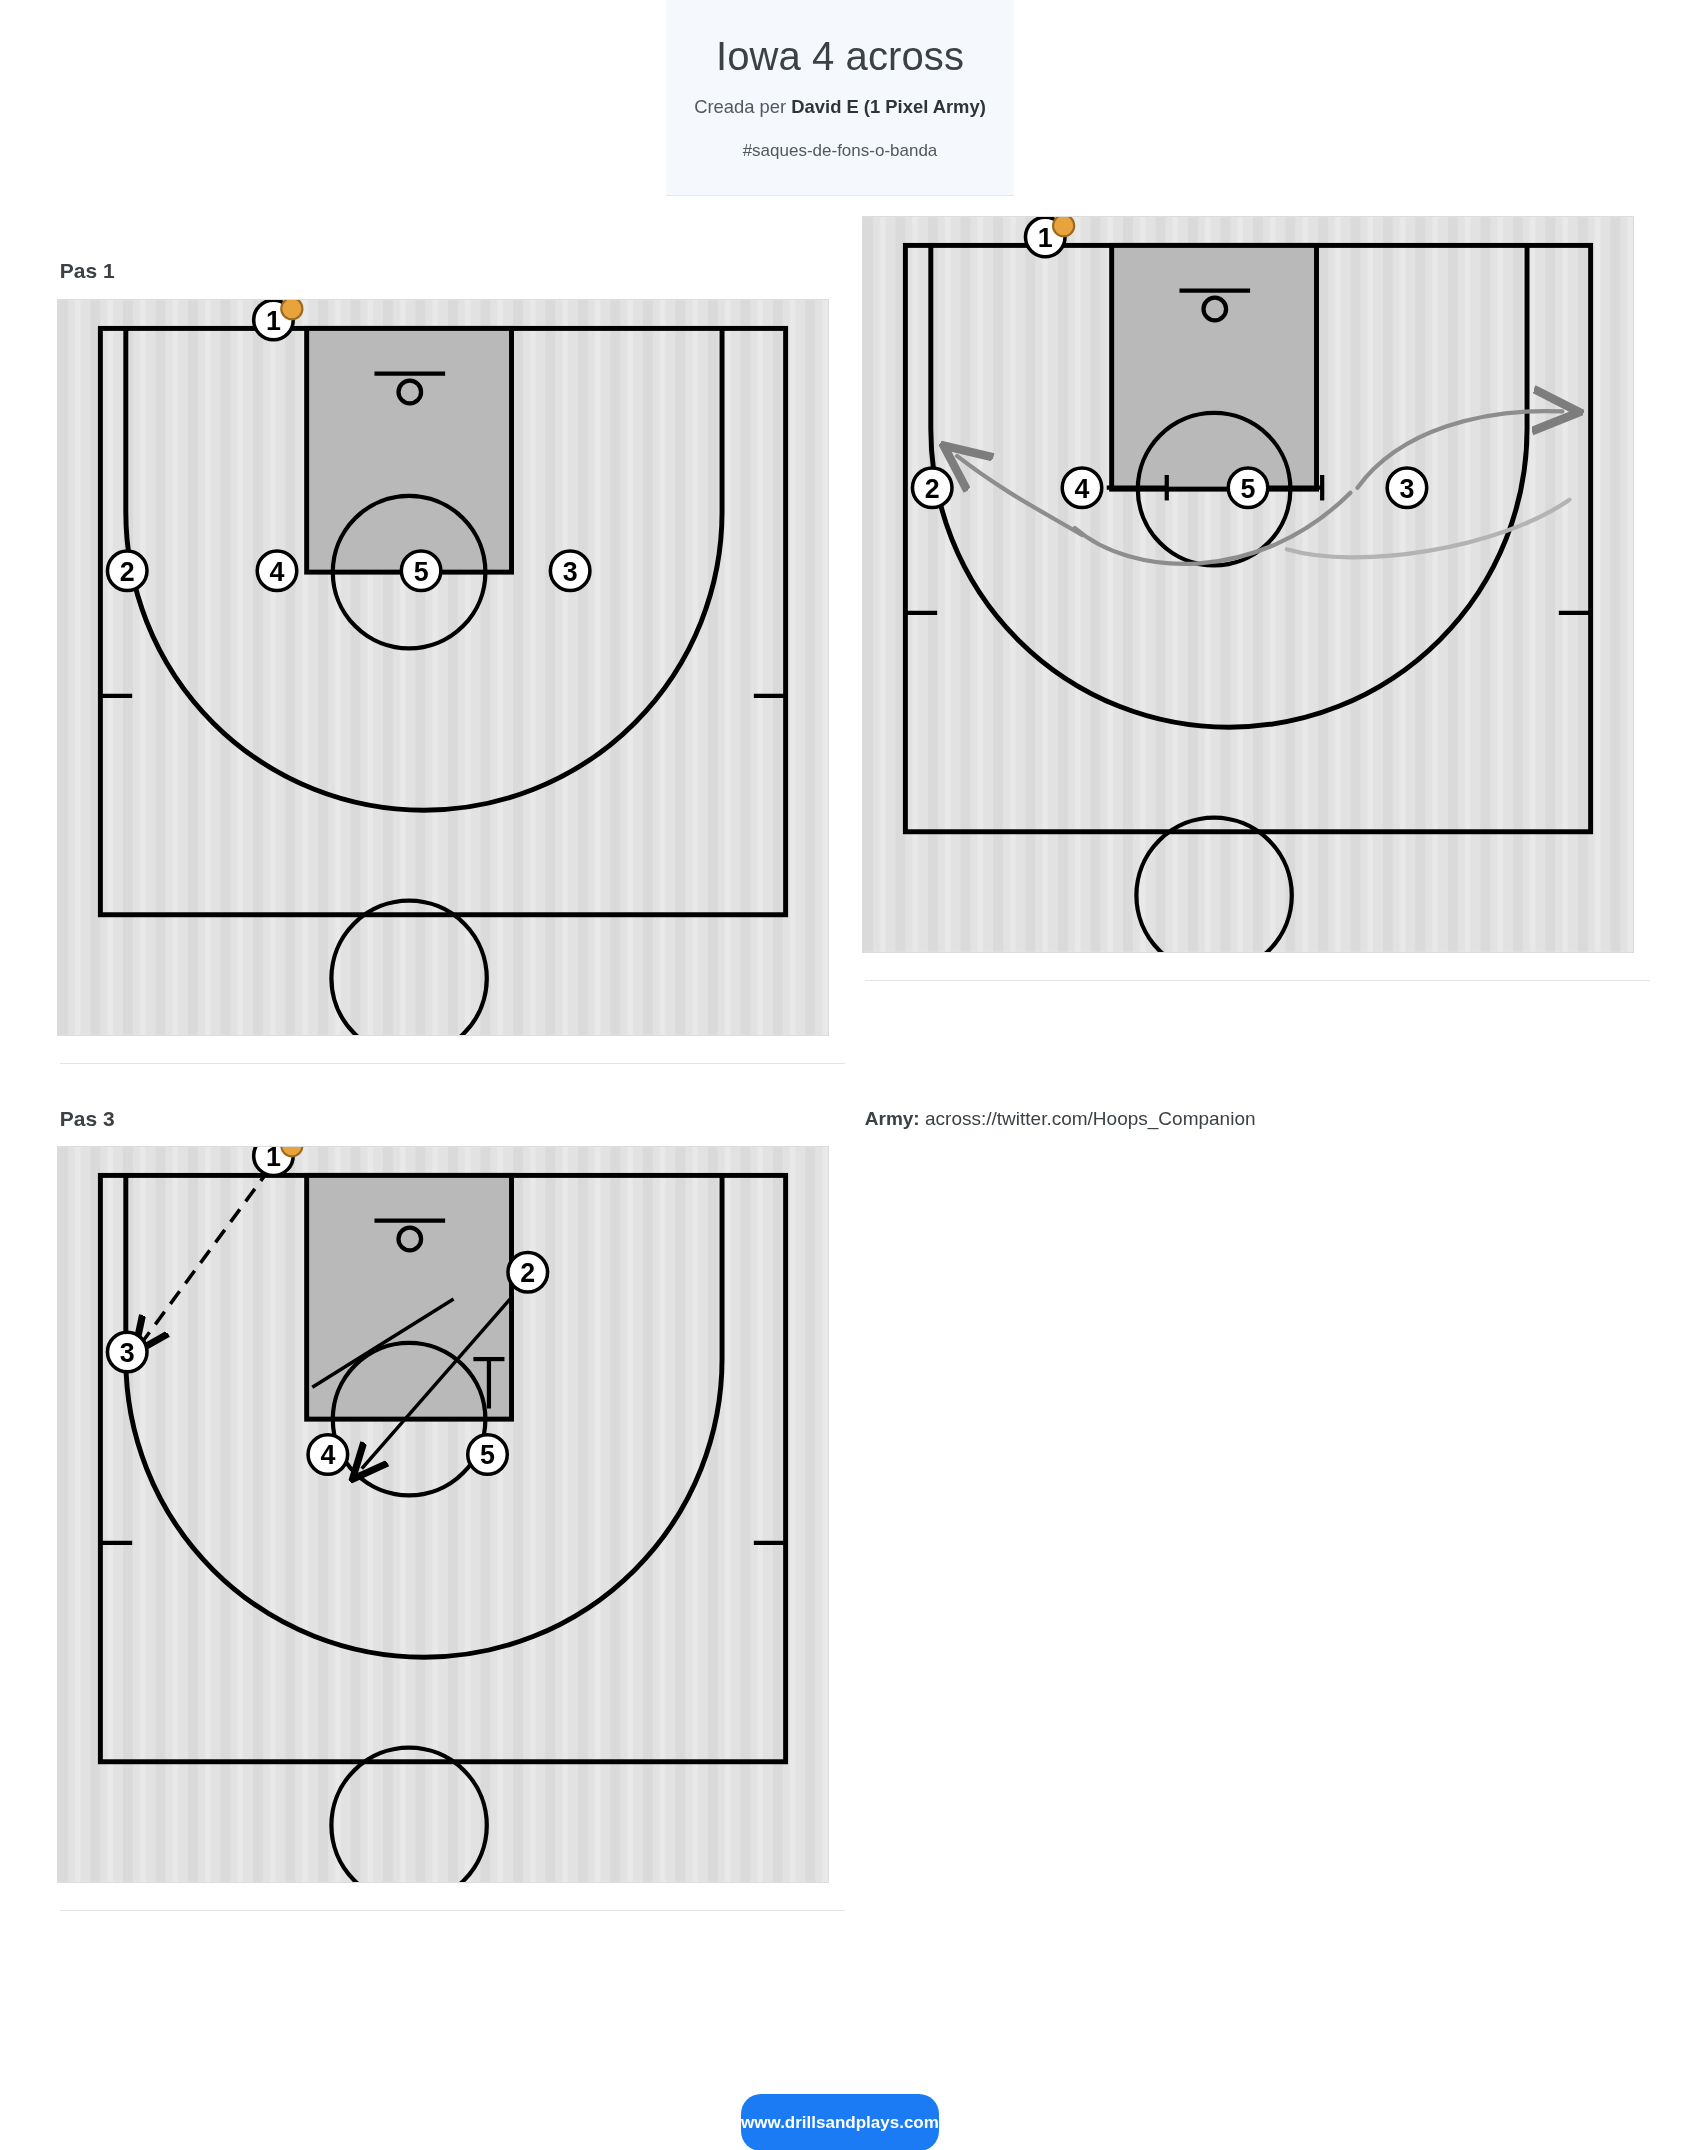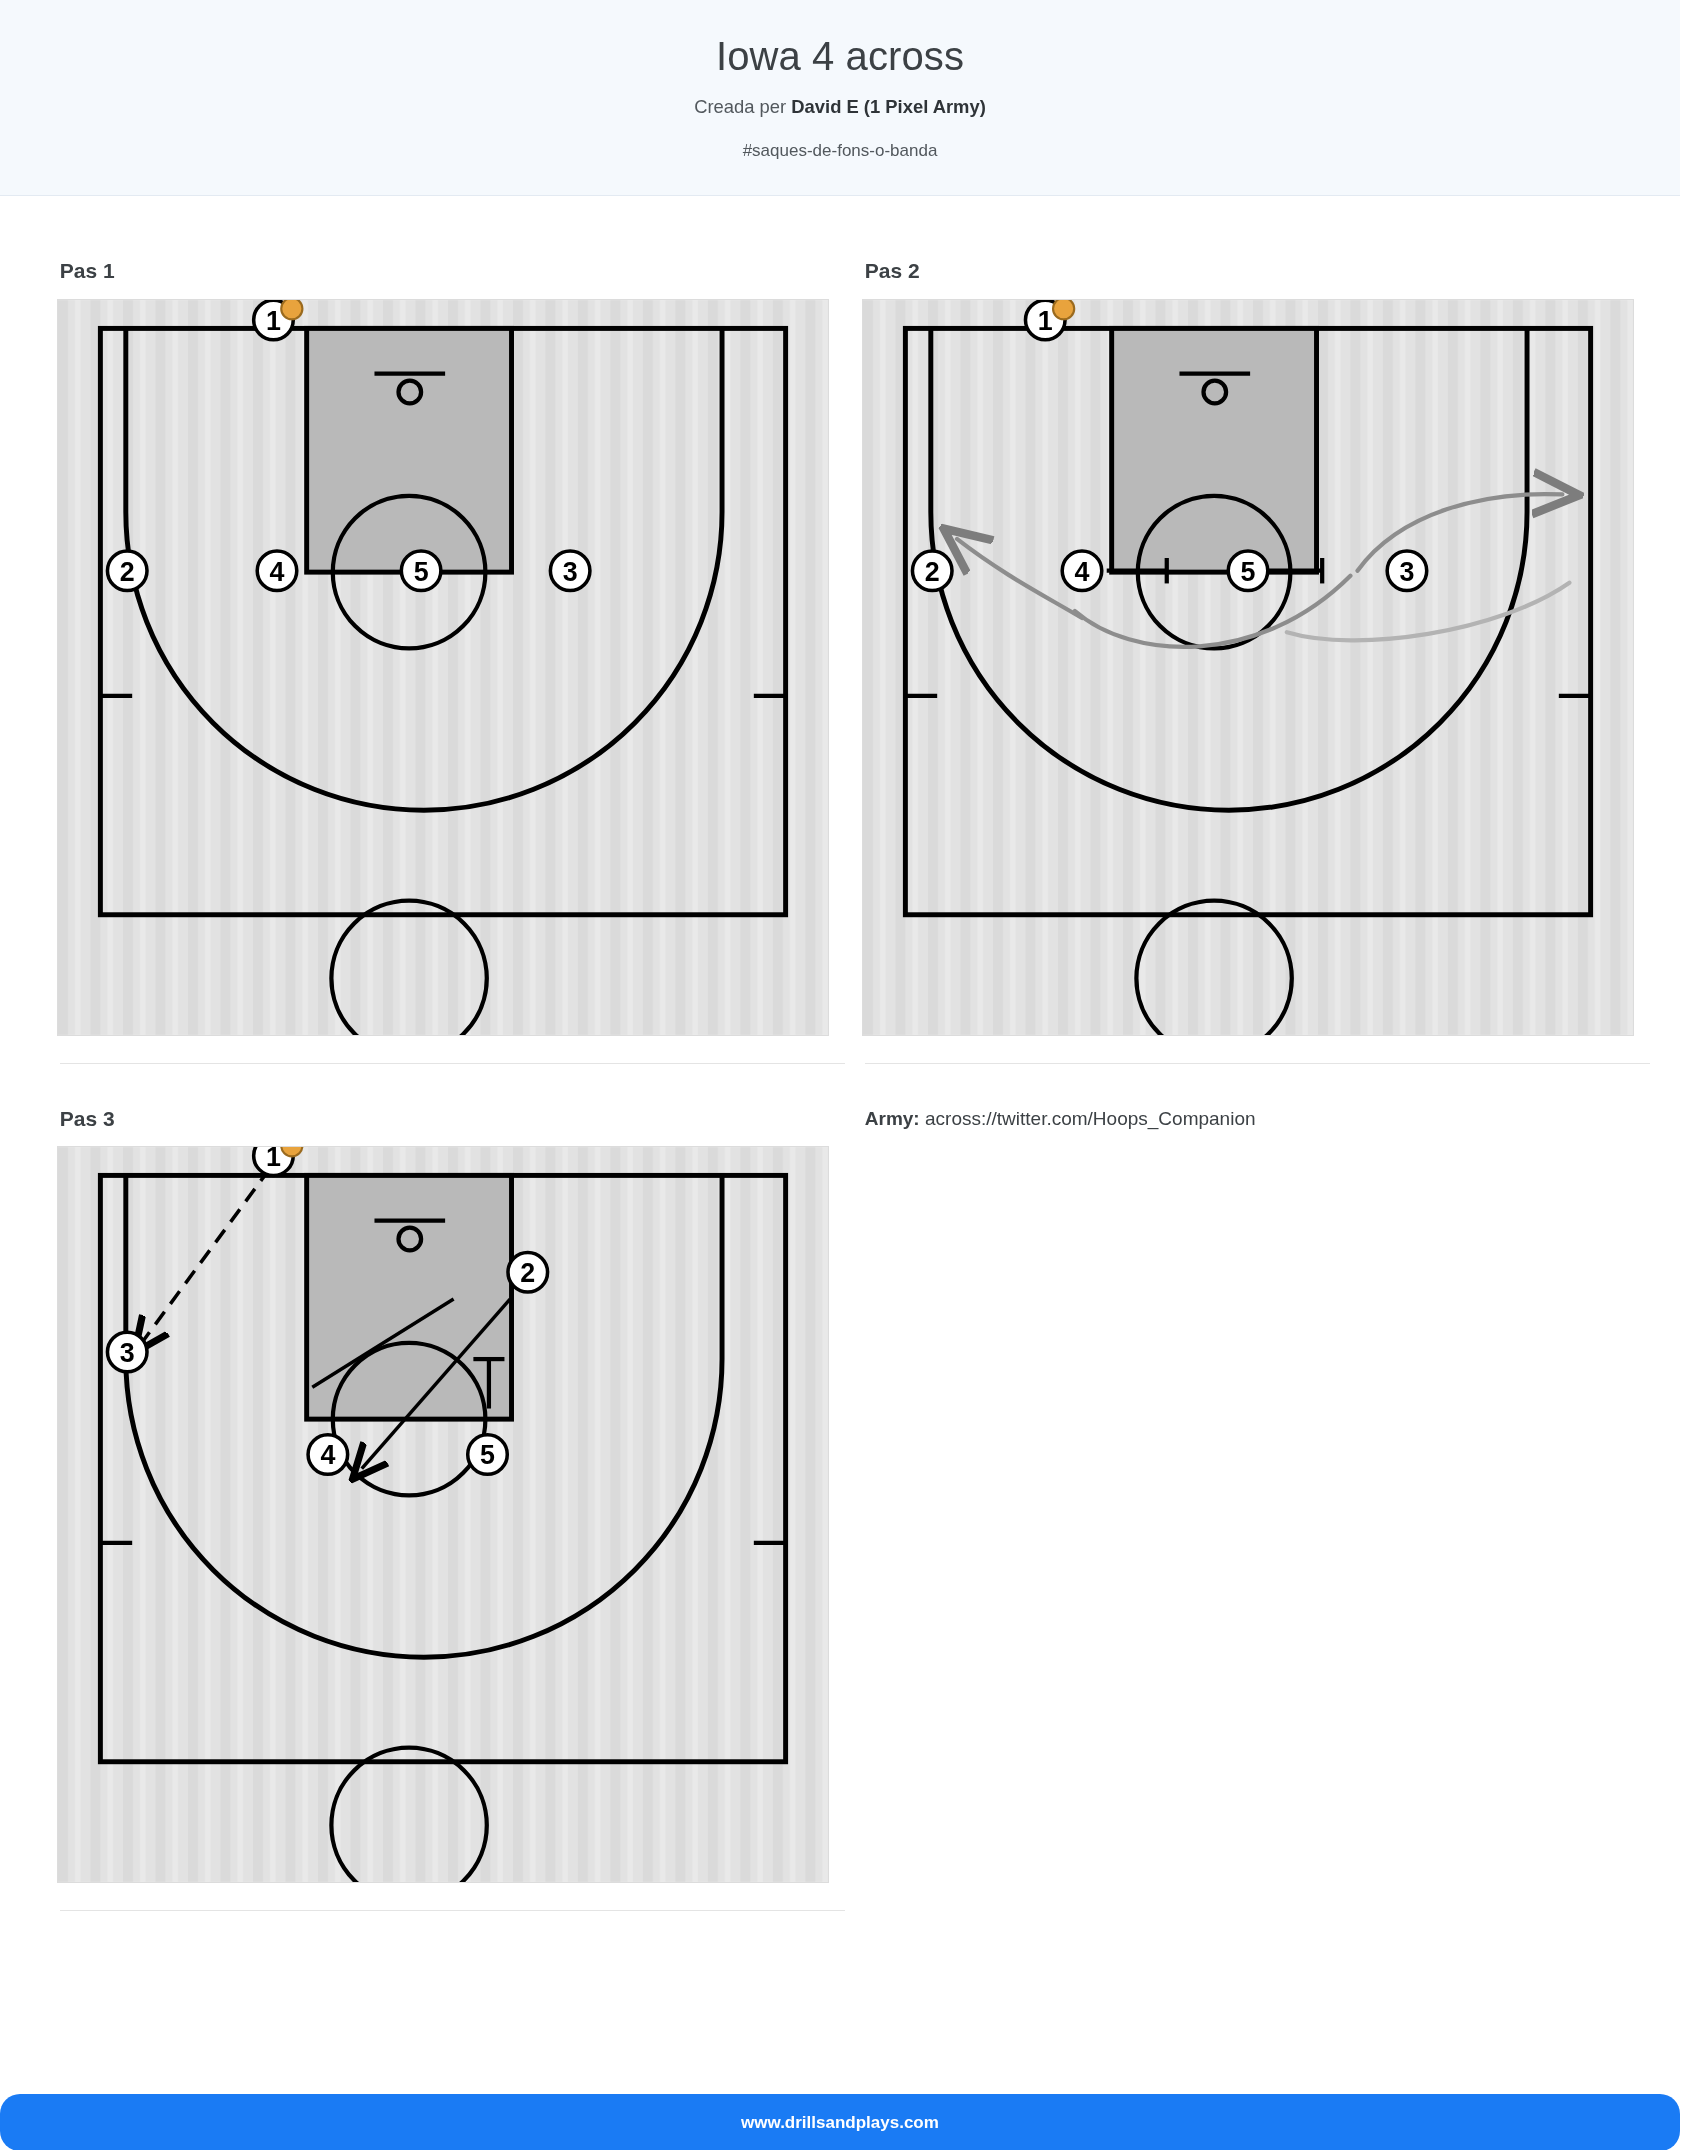--- a/index.html
+++ b/index.html
@@ -9,20 +9,21 @@
     background: #ffffff;
     font-family: "Liberation Sans", sans-serif;
   }
   .page {
     width: 1680px;
     min-height: 2151px;
     background: #ffffff;
     display: flex;
     flex-direction: column;
     position: relative;
+    align-items: center;
   }
   
   .header {
     background: #f5f9fd;
     border-bottom: 0.7px solid #e3eaf2;
     padding: 34px 28px 34px 28px;
     text-align: center;
   }
   .header h1 {
     margin: 0 0 0 0;
@@ -154,21 +155,20 @@
                 <text x="725" y="397" text-anchor="middle" fill="#000" stroke="none">3</text>
             </g>
 
             <circle cx="331" cy="12" r="15" fill="#e8a33d" stroke="#9a6a1e" stroke-width="3"></circle>
           </svg>
         </div>
         <div class="divider"></div>
       </div>
 
       <div class="cell">
-        <div class="step-title">Pas 2</div>
         <div class="court-box">
           <svg viewBox="0 0 1090 1040" xmlns="http://www.w3.org/2000/svg">
             <defs>
               <pattern id="wood2" width="46" height="1040" patternUnits="userSpaceOnUse">
                 <rect width="46" height="1040" fill="#e2e2e2"></rect>
                 <rect x="0" y="0" width="14" height="1040" fill="#dadada"></rect>
                 <rect x="24" y="0" width="8" height="1040" fill="#e9e9e9"></rect>
               </pattern>
               <marker id="arrH2" markerWidth="12" markerHeight="12" refX="7" refY="6" orient="auto">
                 <path d="M0,1 L11,6 L0,11" fill="none" stroke="#7d7d7d" stroke-width="2"></path>

